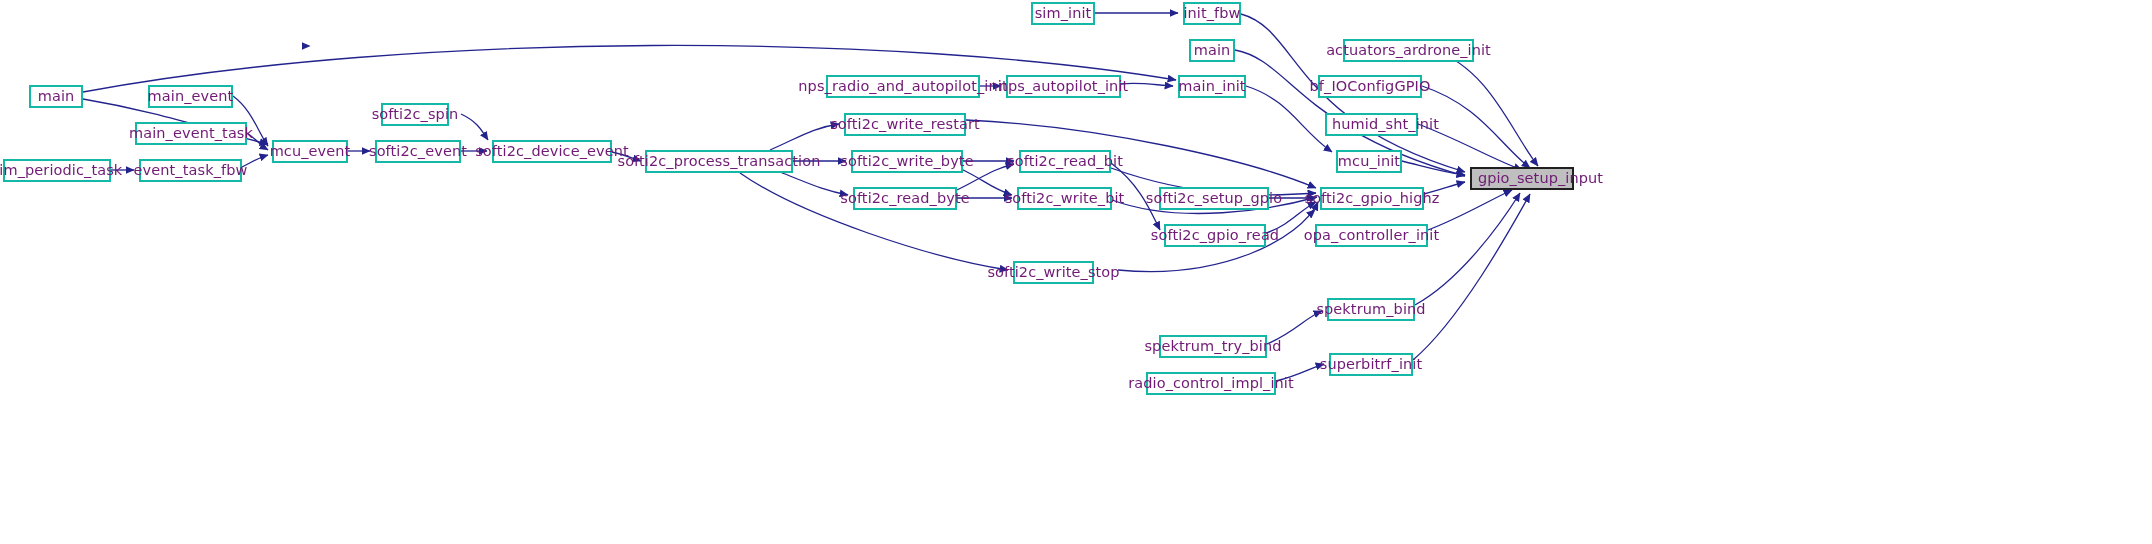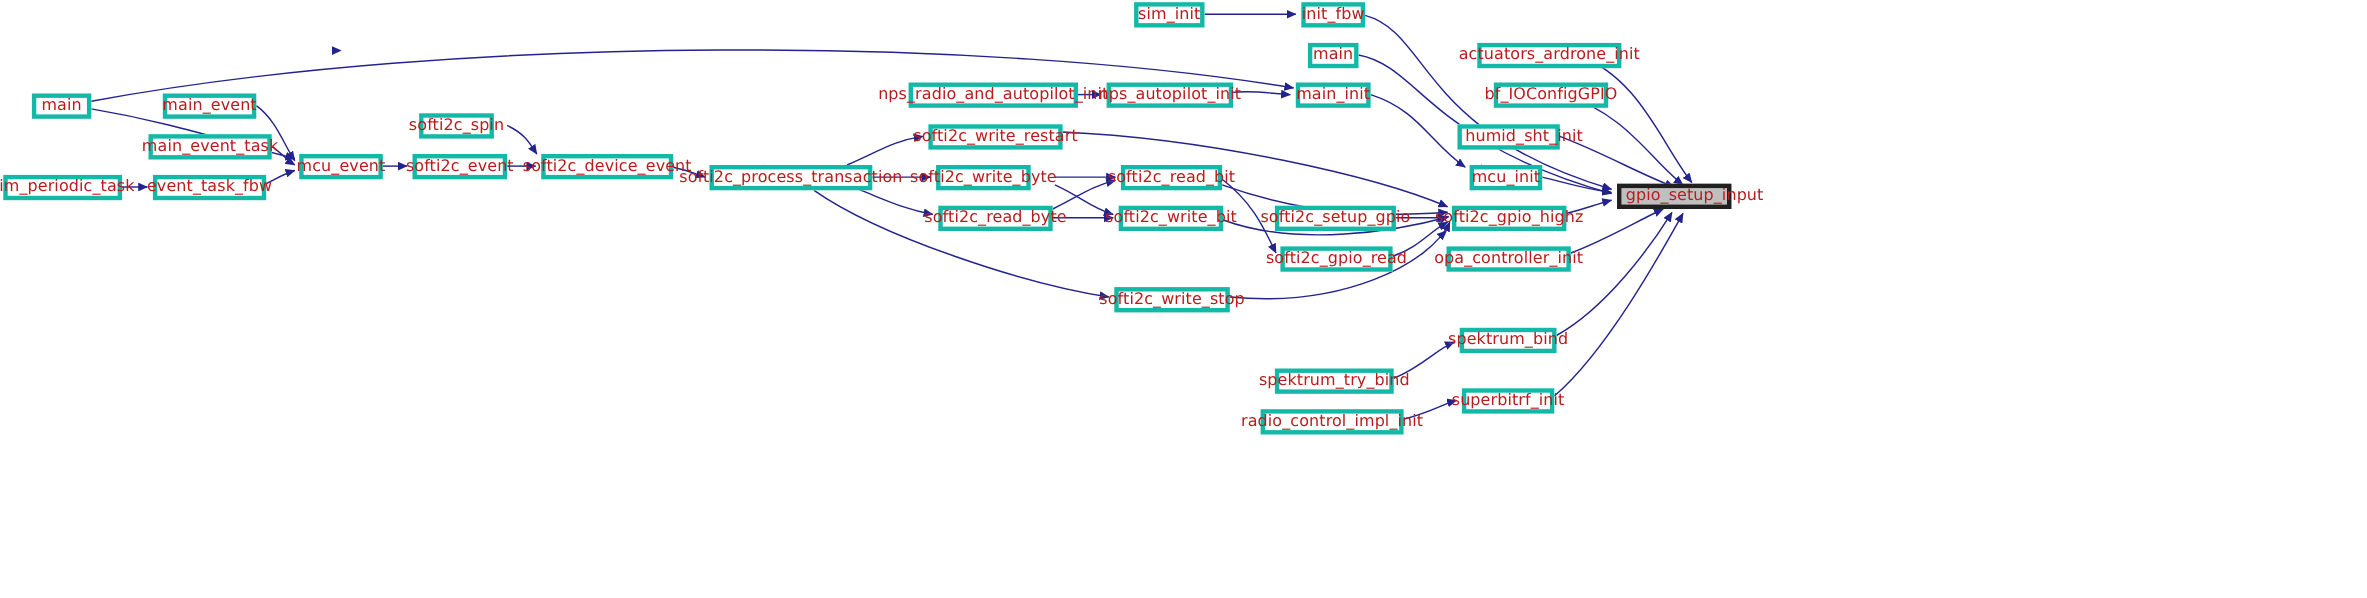--- a/index.html
+++ b/index.html
@@ -8,23 +8,23 @@
     width:2152px;
     height:544px;
     background:#ffffff;
     font-family:"DejaVu Sans", sans-serif;
     overflow:hidden;
   }
   #edges{position:absolute;left:0;top:0;width:2152px;height:544px;pointer-events:none;}
   .node{
     position:absolute;
     box-sizing:border-box;
-    border:4px solid #14b8a6;
+    border:2px solid #14b8a6;
     background:#ffffff;
-    color:#b91c1c;
+    color:#701a75;
     font-size:14.5px;
     line-height:1;
     display:flex;
     align-items:center;
     justify-content:center;
     white-space:nowrap;
     height:23px;
     letter-spacing:0.1px;
   }
   .node.target{
@@ -111,35 +111,35 @@
     <div class="node" style="left: 3px; top: 159px; width: 108px;">sim_periodic_task</div>
     <div class="node" style="left: 139px; top: 159px; width: 103px;">event_task_fbw</div>
     <div class="node" style="left: 272px; top: 140px; width: 76px;">mcu_event</div>
     <div class="node" style="left: 381px; top: 103px; width: 68px;">softi2c_spin</div>
     <div class="node" style="left: 375px; top: 140px; width: 86px;">softi2c_event</div>
     <div class="node" style="left: 492px; top: 140px; width: 120px;">softi2c_device_event</div>
     <div class="node" style="left: 645px; top: 150px; width: 148px;">softi2c_process_transaction</div>
     <div class="node" style="left: 826px; top: 75px; width: 154px;">nps_radio_and_autopilot_init</div>
     <div class="node" style="left: 1006px; top: 75px; width: 115px;">nps_autopilot_init</div>
     <div class="node" style="left: 844px; top: 113px; width: 122px;">softi2c_write_restart</div>
-    <div class="node" style="left: 851px; top: 150px; width: 86px;">softi2c_write_byte</div>
+    <div class="node" style="left: 851px; top: 150px; width: 112px;">softi2c_write_byte</div>
     <div class="node" style="left: 853px; top: 187px; width: 104px;">softi2c_read_byte</div>
     <div class="node" style="left: 1019px; top: 150px; width: 92px;">softi2c_read_bit</div>
     <div class="node" style="left: 1017px; top: 187px; width: 95px;">softi2c_write_bit</div>
-    <div class="node" style="left: 1013px; top: 261px; width: 105px;">softi2c_write_stop</div>
+    <div class="node" style="left: 1013px; top: 261px; width: 81px;">softi2c_write_stop</div>
     <div class="node" style="left: 1031px; top: 2px; width: 64px;">sim_init</div>
     <div class="node" style="left: 1183px; top: 2px; width: 58px;">init_fbw</div>
     <div class="node" style="left: 1189px; top: 39px; width: 46px;">main</div>
     <div class="node" style="left: 1178px; top: 75px; width: 68px;">main_init</div>
     <div class="node" style="left: 1159px; top: 187px; width: 110px;">softi2c_setup_gpio</div>
     <div class="node" style="left: 1164px; top: 224px; width: 102px;">softi2c_gpio_read</div>
     <div class="node" style="left: 1159px; top: 335px; width: 108px;">spektrum_try_bind</div>
     <div class="node" style="left: 1146px; top: 372px; width: 130px;">radio_control_impl_init</div>
     <div class="node" style="left: 1303px; top: 39px; width: 131px; margin-left: 40px;">actuators_ardrone_init</div>
-    <div class="node" style="left: 1318px; top: 75px; width: 104px; margin-left: 40px;">bf_IOConfigGPIO</div>
+    <div class="node" style="left: 1318px; top: 75px; width: 104px;">bf_IOConfigGPIO</div>
     <div class="node" style="left: 1325px; top: 113px; width: 93px; padding-left: 28px;">humid_sht_init</div>
     <div class="node" style="left: 1336px; top: 150px; width: 66px;">mcu_init</div>
     <div class="node" style="left: 1320px; top: 187px; width: 104px;">softi2c_gpio_highz</div>
     <div class="node" style="left: 1315px; top: 224px; width: 113px;">opa_controller_init</div>
     <div class="node" style="left: 1327px; top: 298px; width: 88px;">spektrum_bind</div>
     <div class="node" style="left: 1329px; top: 353px; width: 84px;">superbitrf_init</div>
     <div class="node target" style="left: 1470px; top: 167px; width: 104px;">gpio_setup_input</div>
   </div>
 
 </body></html>

